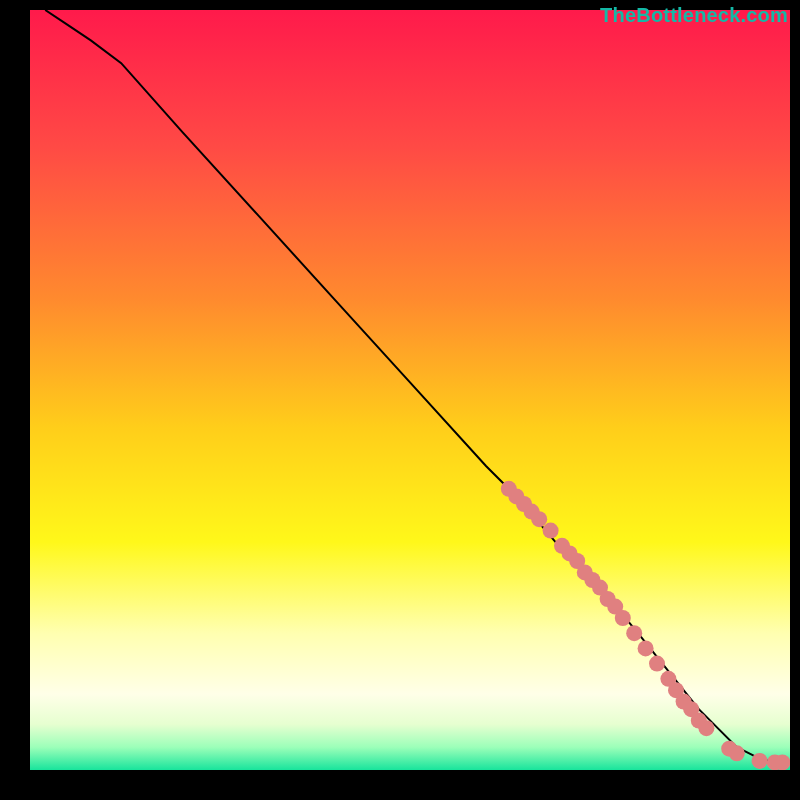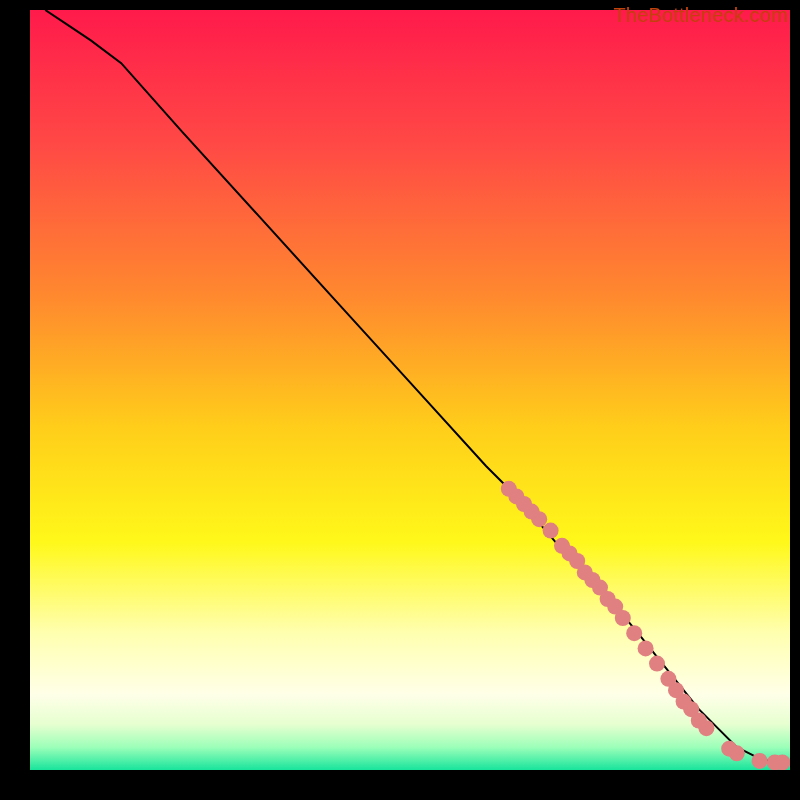--- a/index.html
+++ b/index.html
@@ -37,22 +37,22 @@
     top: 0;
     width: 100%;
     height: 100%;
     pointer-events: none;
   }
   .watermark {
     position: absolute;
     top: -6px;
     right: 2px;
     font-size: 20px;
-    font-weight: 400;
-    color: #c2410c;
+    font-weight: 700;
+    color: #14b8a6;
     letter-spacing: 0.2px;
   }
 </style>
 </head>
 <body>
 
 <div class="stage">
 
   <div class="plot-area">
 

